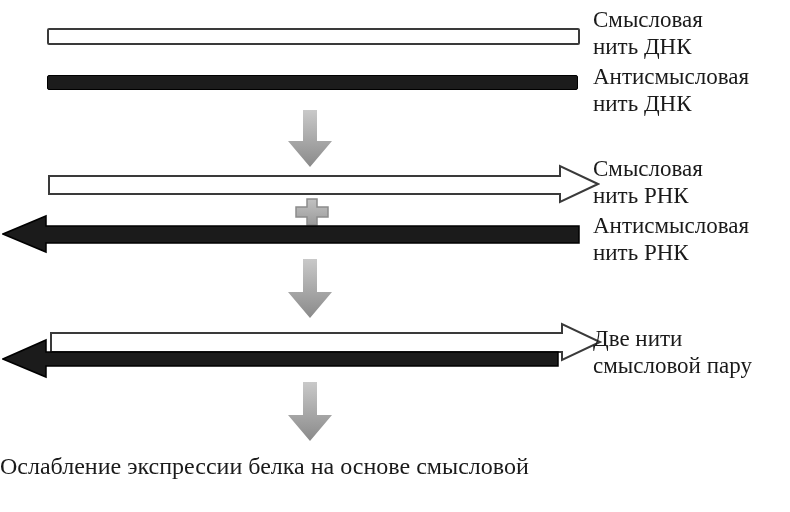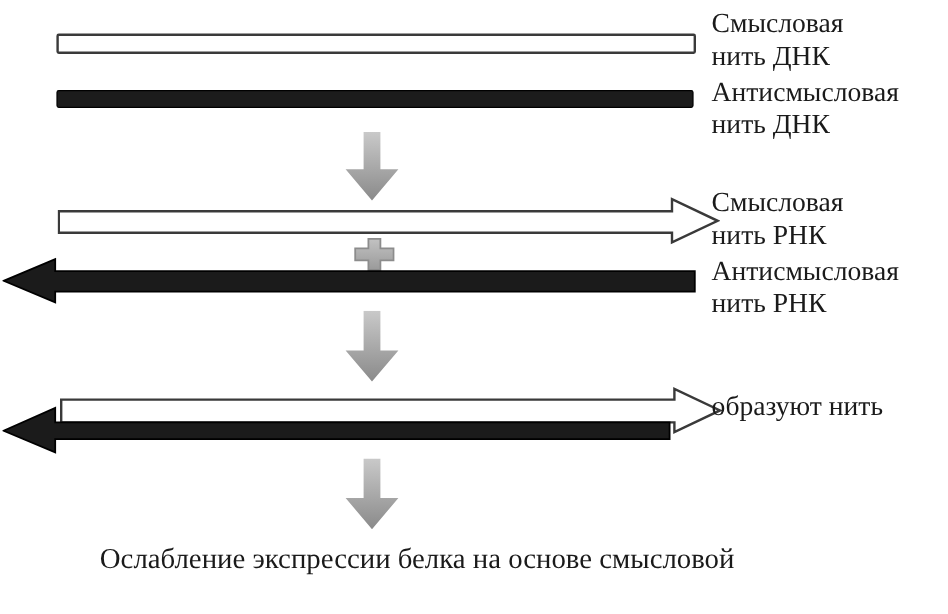--- a/index.html
+++ b/index.html
@@ -30,21 +30,21 @@
   .side-label{
     position:absolute;
     left:593px;
     font-size:23px;
     line-height:27px;
     white-space:nowrap;
   }
   .caption{
     position:absolute;
     left:0;top:451px;width:612px;
-    text-align:right;
+    text-align:left;
     font-size:24px;
     line-height:30px;
   }
   svg{display:block;}
 </style>
 </head>
 <body>
 
 <div id="stage">
 
@@ -101,21 +101,22 @@
   <svg class="abs" style="left:287px;top:259px;" width="46" height="60" viewBox="0 0 46 60">
     <polygon points="16,0 30,0 30,33 45,33 23,59 1,33 16,33" fill="url(#grayGrad)"></polygon>
   </svg>
 
   <svg class="abs" style="left:2px;top:322px;" width="602" height="58" viewBox="0 0 602 58">
     <polygon points="49,11 560,11 560,2 598,20 560,38 560,30 49,30" fill="#ffffff" stroke="#3a3a3a" stroke-width="2" stroke-linejoin="miter"></polygon>
     <polygon points="556,30 44,30 44,18 1,37 44,55 44,44 556,44" fill="#1b1b1b" stroke="#000000" stroke-width="1.5"></polygon>
   </svg>
 
   <div class="side-label" style="top:325px;">
-    <div>образуют нить</div>
+    <div>Две нити</div>
+    <div>смысловой пару</div>
   </div>
 
   <svg class="abs" style="left:287px;top:382px;" width="46" height="60" viewBox="0 0 46 60">
     <polygon points="16,0 30,0 30,33 45,33 23,59 1,33 16,33" fill="url(#grayGrad)"></polygon>
   </svg>
 
   <div class="caption">
     <div>Ослабление экспрессии белка на основе смысловой</div>
   </div>
 

